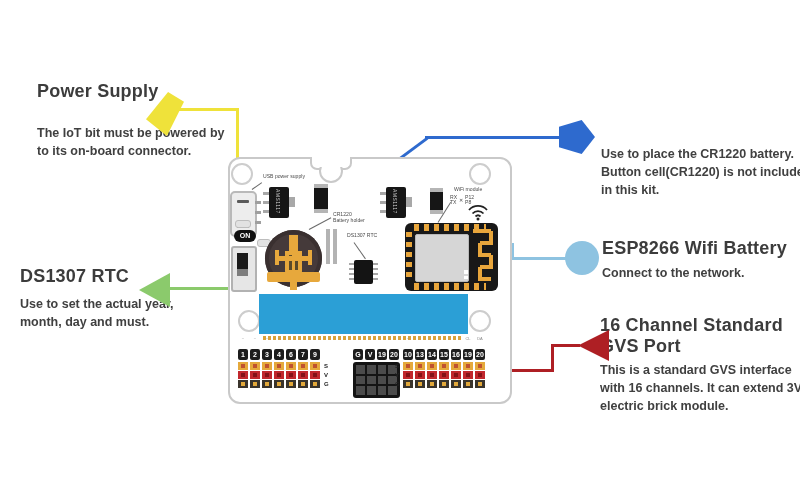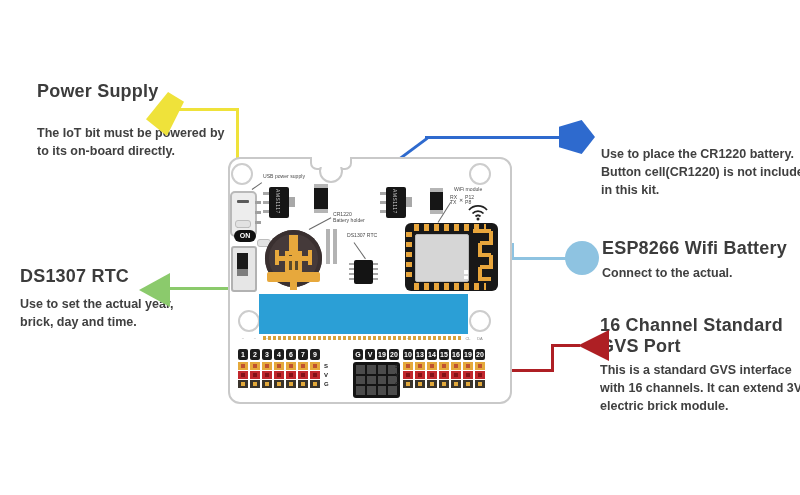--- a/index.html
+++ b/index.html
@@ -71,48 +71,48 @@
   .marker{position:absolute;}
 </style>
 </head>
 <body>
 
 <div class="canvas">
 
   <div class="abs title" style="left:37px;top:81px;">Power Supply</div>
   <div class="abs" style="left:37px;top:124px;">
     <div class="body-line">The IoT bit must be powered by</div>
-    <div class="body-line">to its on-board directly.</div>
+    <div class="body-line">to its on-board connector.</div>
   </div>
   <div class="marker" style="left:146px;top:92px;width:38px;height:44px;background:#efe23a;clip-path:polygon(0% 62%,58% 0%,100% 22%,55% 100%);"></div>
   <div class="seg" style="left:178px;top:108px;width:61px;height:3px;background:#efe23a;"></div>
   <div class="seg" style="left:236px;top:108px;width:3px;height:96px;background:#efe23a;"></div>
 
   <div class="abs" style="left:601px;top:145px;">
     <div class="body-line">Use to place the CR1220 battery.</div>
     <div class="body-line">Button cell(CR1220) is not included</div>
     <div class="body-line">in this kit.</div>
   </div>
   <div class="marker" style="left:559px;top:120px;width:36px;height:34px;background:#2e6ace;clip-path:polygon(100% 50%,63% 100%,0% 80%,0% 20%,63% 0%);"></div>
   <div class="seg" style="left:425px;top:136px;width:140px;height:3px;background:#2e6ace;"></div>
   <div class="seg" style="left:303px;top:229px;width:155px;height:3px;background:#2e6ace;transform:rotate(-36.6deg);transform-origin:left center;"></div>
 
   <div class="abs title" style="left:602px;top:238px;">ESP8266 Wifi Battery</div>
   <div class="abs" style="left:602px;top:264px;">
-    <div class="body-line">Connect to the actual.</div>
+    <div class="body-line">Connect to the network.</div>
   </div>
   <div class="marker" style="left:565px;top:241px;width:34px;height:34px;background:#8ec3e1;border-radius:50%;"></div>
   <div class="seg" style="left:455px;top:243px;width:59px;height:3px;background:#8ec3e1;"></div>
   <div class="seg" style="left:511px;top:243px;width:3px;height:17px;background:#8ec3e1;"></div>
   <div class="seg" style="left:511px;top:257px;width:58px;height:3px;background:#8ec3e1;"></div>
 
   <div class="abs title" style="left:20px;top:266px;">DS1307 RTC</div>
   <div class="abs" style="left:20px;top:295px;">
     <div class="body-line">Use to set the actual year,</div>
-    <div class="body-line">brick, day and time.</div>
+    <div class="body-line">month, day and must.</div>
   </div>
   <div class="marker" style="left:139px;top:273px;width:31px;height:34px;background:#8bca6c;clip-path:polygon(0 50%,100% 0,100% 100%);"></div>
   <div class="seg" style="left:166px;top:287px;width:199px;height:3px;background:#8bca6c;"></div>
   <div class="seg" style="left:363px;top:282px;width:3px;height:8px;background:#8bca6c;"></div>
 
   <div class="abs" style="left:600px;top:315px;">
     <div class="title">16 Channel Standard</div>
     <div class="title">GVS Port</div>
   </div>
   <div class="abs" style="left:600px;top:361px;">

